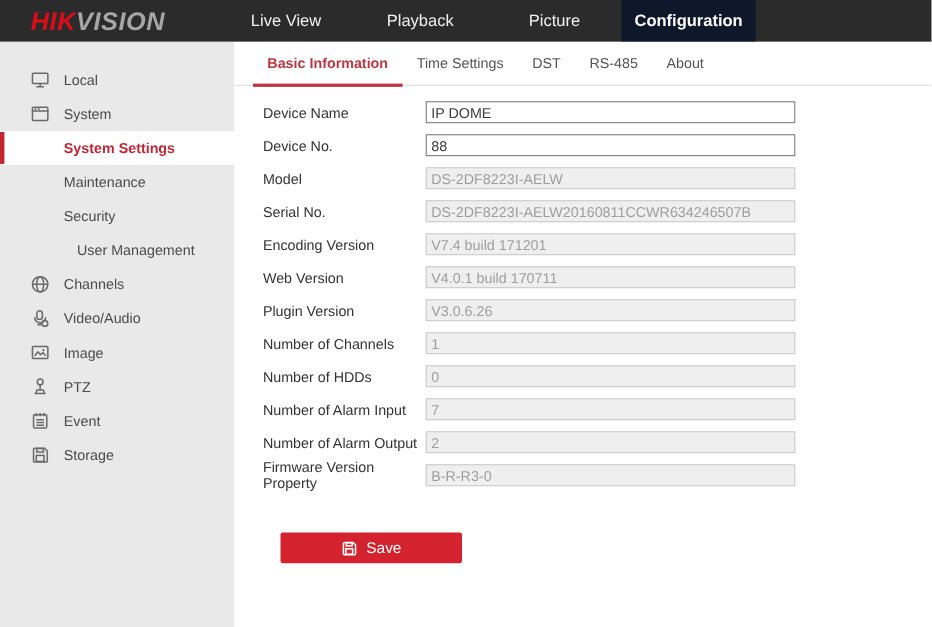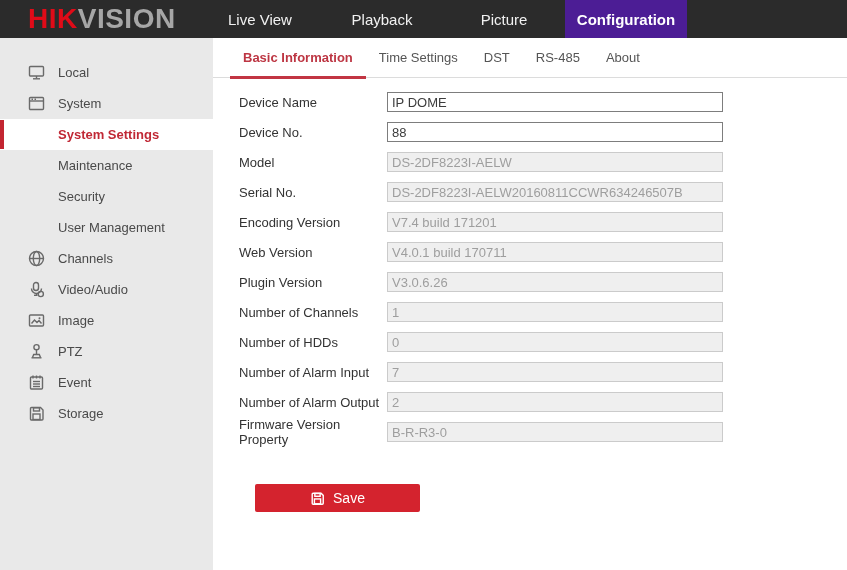--- a/index.html
+++ b/index.html
@@ -13,35 +13,35 @@
   }
 
   
   .topbar {
     position: absolute; top: 0; left: 0; width: 847px; height: 38px;
     background: #2b2b2b;
   }
   .logo {
     position: absolute; left: 28px; top: 0; height: 38px;
     display: flex; align-items: center;
-    font-size: 28px; font-weight: bold; 
+    font-size: 23px; font-weight: bold; font-style: italic;
     letter-spacing: 0.5px; user-select: none;
   }
   .logo .hik { color: #e00b18; }
   .logo .vision { color: #a6a6a6; }
   .topnav {
     position: absolute; left: 199px; top: 0; height: 38px;
     display: flex;
   }
   .topnav-item {
     width: 122px; height: 38px; display: flex; align-items: center; justify-content: center;
     color: #f1f1f1; font-size: 15px; cursor: pointer;
   }
   .topnav-item.active {
-    background: #4c1d95; font-weight: bold; color: #ffffff;
+    background: #0f172a; font-weight: bold; color: #ffffff;
   }
 
   
   .sidebar {
     position: absolute; top: 38px; left: 0; width: 213px; bottom: 0;
     background: #e9e9e9; padding-top: 19px;
   }
   .side-item {
     height: 31px; display: flex; align-items: center;
     padding-left: 28px; color: #4a4a4a; cursor: pointer; position: relative;
@@ -144,21 +144,21 @@
 
   <div class="side-item sub">
     <span class="slabel" style="margin-left:0">Maintenance</span>
   </div>
 
   <div class="side-item sub">
     <span class="slabel" style="margin-left:0">Security</span>
   </div>
 
   <div class="side-item sub">
-    <span class="slabel" style="margin-left:0">User Management</span>
+    <span class="slabel" style="margin-left:12px">User Management</span>
   </div>
 
   <div class="side-item">
     <span class="sicon">
       <svg width="17" height="17" viewBox="0 0 17 17">
           <circle cx="8.5" cy="8.5" r="7"></circle>
           <ellipse cx="8.5" cy="8.5" rx="3.2" ry="7"></ellipse>
           <line x1="1.5" y1="8.5" x2="15.5" y2="8.5"></line>
         </svg>
     </span>

